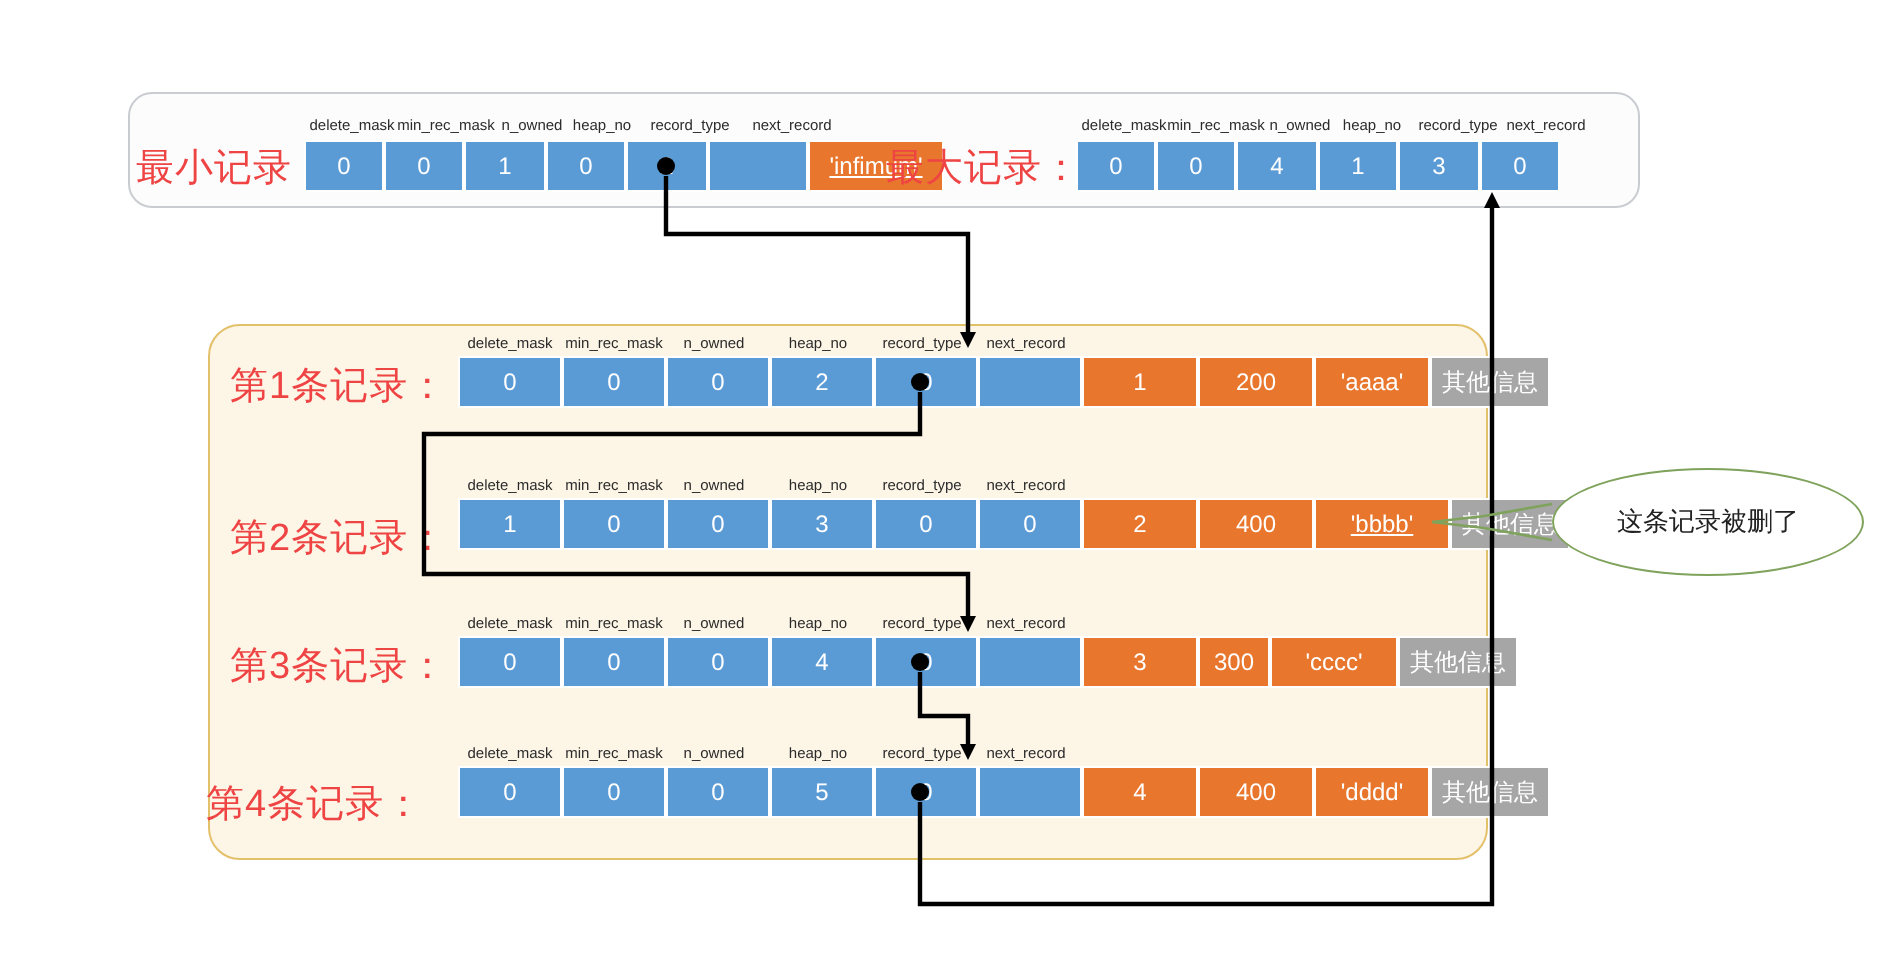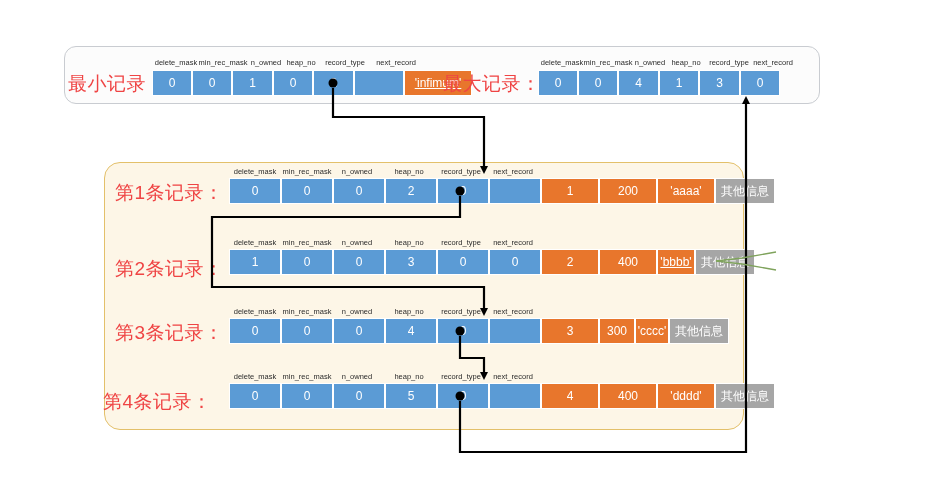--- a/index.html
+++ b/index.html
@@ -162,21 +162,21 @@
   </div>
   <div class="strip" style="left:229px;top:249px;">
     <div class="cell blue" style="width:52px;">1</div>
     <div class="cell blue" style="width:52px;">0</div>
     <div class="cell blue" style="width:52px;">0</div>
     <div class="cell blue" style="width:52px;">3</div>
     <div class="cell blue" style="width:52px;">0</div>
     <div class="cell blue" style="width:52px;">0</div>
     <div class="cell orange" style="width:58px;">2</div>
     <div class="cell orange" style="width:58px;">400</div>
-    <div class="cell orange" style="width:38px;text-decoration:underline;">'bbbb'</div>
+    <div class="cell orange" style="width:68px;text-decoration:underline;">'bbbb'</div>
     <div class="cell gray" style="width:60px;">其他信息</div>
   </div>
 
   <div class="rowlabel" style="left:115px;top:320px;">第3条记录：</div>
   <div class="hdrs" style="left:0;top:307px;">
     <span class="hdr" style="left:255px;">delete_mask</span>
     <span class="hdr" style="left:307px;">min_rec_mask</span>
     <span class="hdr" style="left:357px;">n_owned</span>
     <span class="hdr" style="left:409px;">heap_no</span>
     <span class="hdr" style="left:461px;">record_type</span>
@@ -184,21 +184,21 @@
   </div>
   <div class="strip" style="left:229px;top:318px;">
     <div class="cell blue" style="width:52px;">0</div>
     <div class="cell blue" style="width:52px;">0</div>
     <div class="cell blue" style="width:52px;">0</div>
     <div class="cell blue" style="width:52px;">4</div>
     <div class="cell blue" style="width:52px;">0</div>
     <div class="cell blue" style="width:52px;"></div>
     <div class="cell orange" style="width:58px;">3</div>
     <div class="cell orange" style="width:36px;">300</div>
-    <div class="cell orange" style="width:34px;">'cccc'</div>
+    <div class="cell orange" style="width:64px;">'cccc'</div>
     <div class="cell gray" style="width:60px;">其他信息</div>
   </div>
   <div class="dot" style="left:460px;top:331px;"></div>
 
   <div class="rowlabel" style="left:103px;top:389px;">第4条记录：</div>
   <div class="hdrs" style="left:0;top:372px;">
     <span class="hdr" style="left:255px;">delete_mask</span>
     <span class="hdr" style="left:307px;">min_rec_mask</span>
     <span class="hdr" style="left:357px;">n_owned</span>
     <span class="hdr" style="left:409px;">heap_no</span>
@@ -231,14 +231,17 @@
     <path d="M460,196 L460,217 L212,217 L212,287 L484,287 L484,312" fill="none" stroke="#000" stroke-width="2.2" marker-end="url(#arrow)"></path>
 
     <path d="M460,336 L460,358 L484,358 L484,376" fill="none" stroke="#000" stroke-width="2.2" marker-end="url(#arrow)"></path>
 
     <path d="M460,401 L460,452 L746,452 L746,100" fill="none" stroke="#000" stroke-width="2.2" marker-end="url(#arrow)"></path>
 
     <path d="M776,252 L742,258 L716,261" fill="none" stroke="#7fa35c" stroke-width="1.3"></path>
     <path d="M776,270 L742,264 L716,261" fill="none" stroke="#7fa35c" stroke-width="1.3"></path>
   </svg>
 
+  <div class="callout">
+    <span>这条记录被删了</span>
+  </div>
 
 </div>
 
 </body></html>

